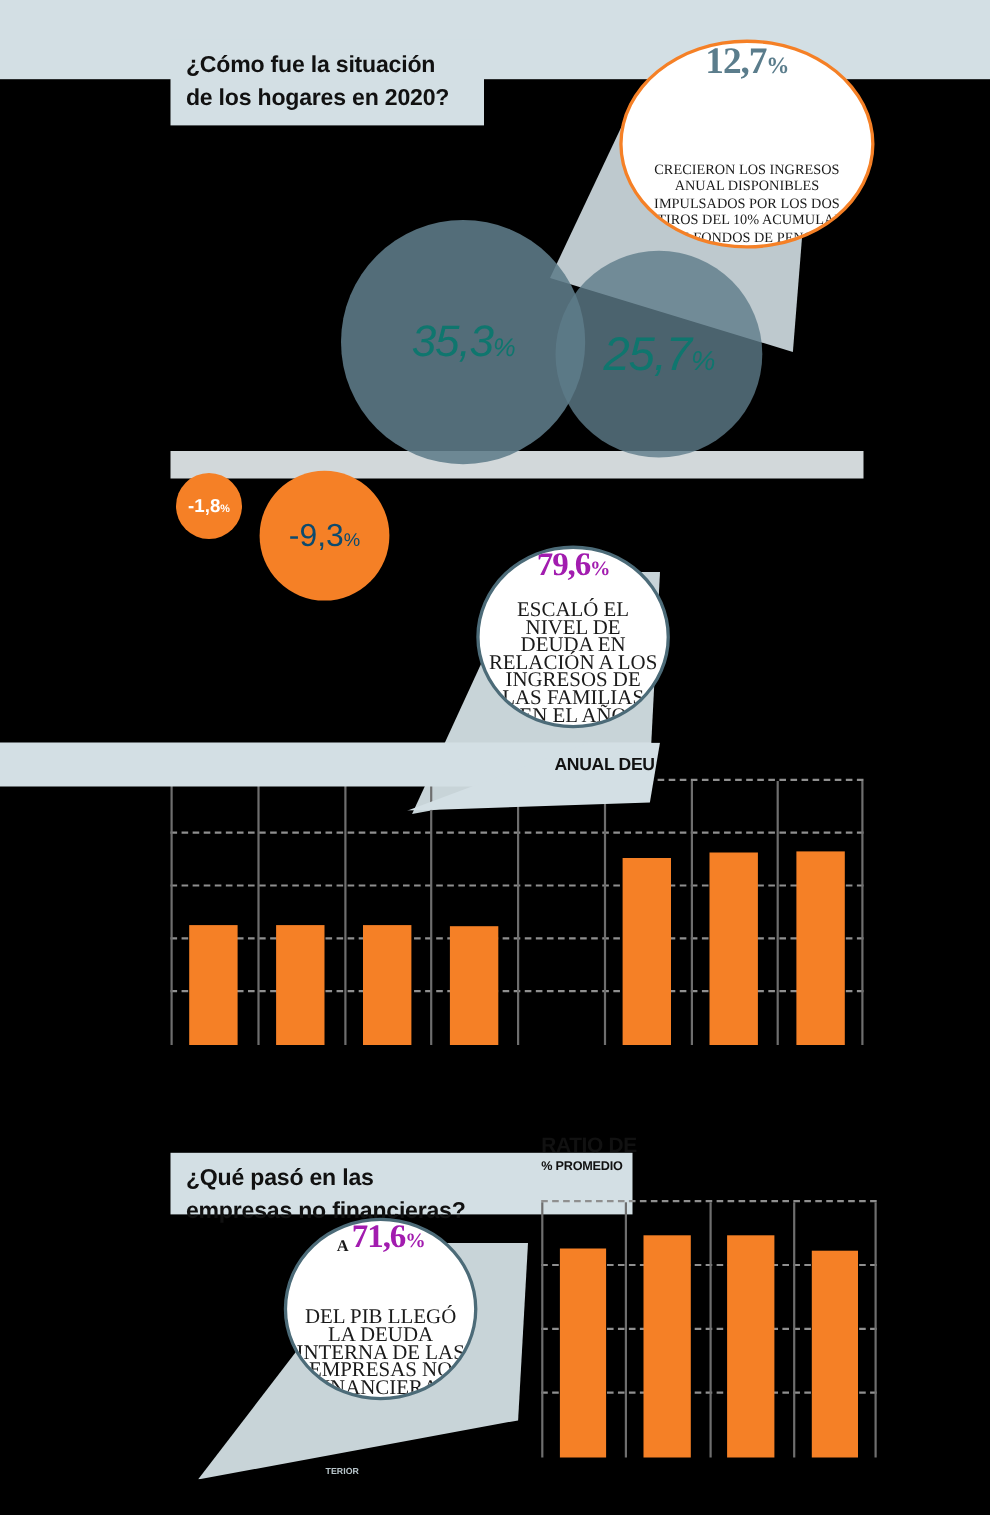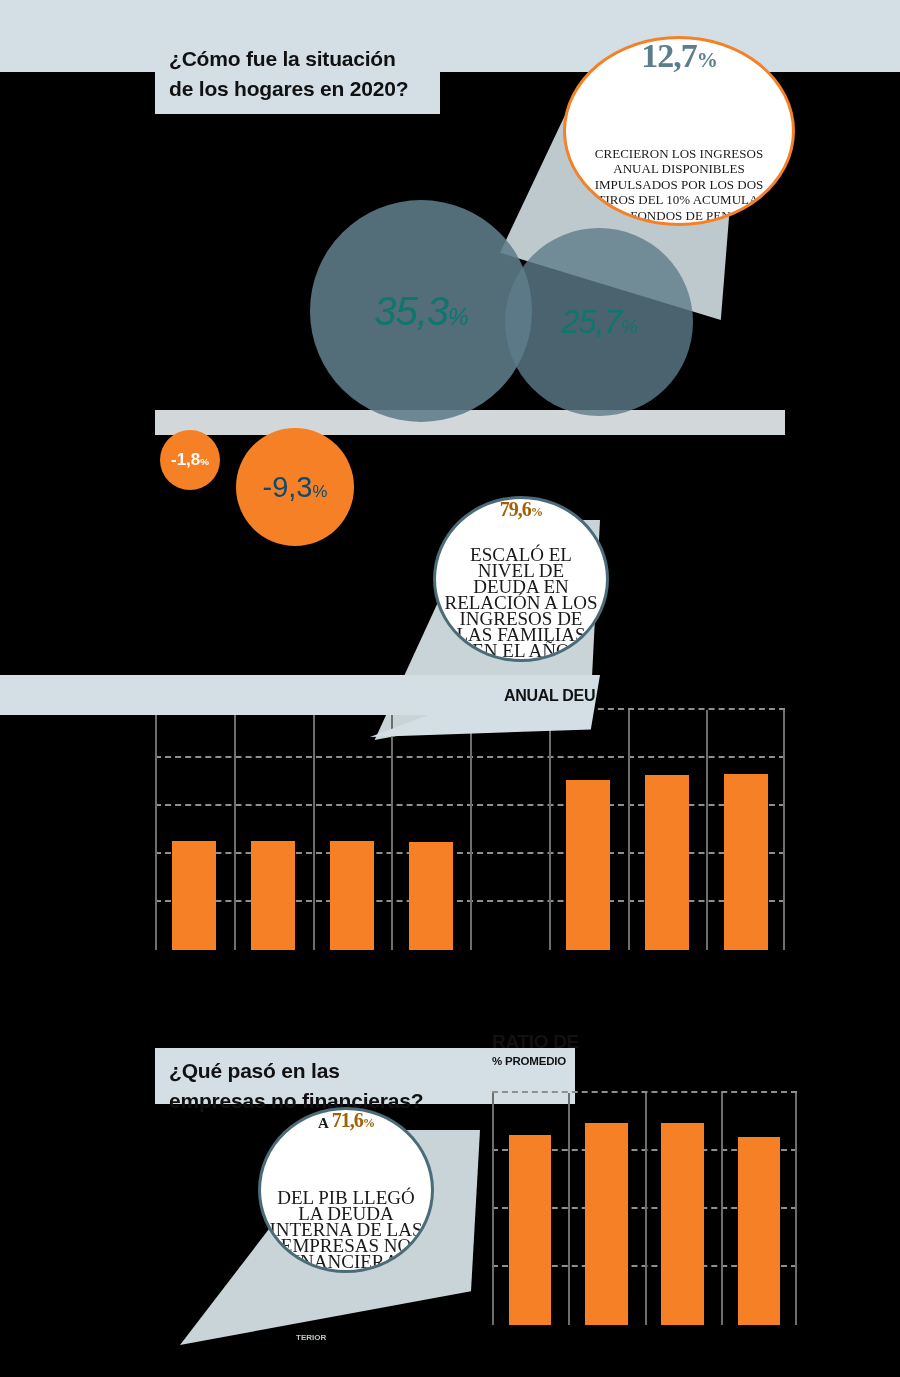--- a/index.html
+++ b/index.html
@@ -24,21 +24,21 @@
   .band-gray { position:absolute; left:155px; top:410px; width:630px; height:25px;
                background:#d2d8da; }
   .circle { position:absolute; border-radius:50%; display:flex;
             align-items:center; justify-content:center; }
   .c-big   { left:310px; top:200px;  width:222px; height:222px;
              background:rgba(94,124,138,.88); }
   .c-small { left:505px; top:228px;  width:188px; height:188px;
              background:rgba(94,124,138,.80); }
   .c-big .val, .c-small .val { color:#0f766e; font-size:40px; font-weight:400;
              letter-spacing:-1px;font-style:italic; }
-  .c-small .val { font-size:33px; }
+  .c-small .val { font-size:43px; }
   .val .pc { font-size:.58em; vertical-align:baseline; }
 
   .o-sm { left:160px; top:430px; width:60px;  height:60px;  background:#f58026; }
   .o-lg { left:236px; top:428px; width:118px; height:118px; background:#f58026; }
   .o-sm .val { color:#fff; font-size:17px; font-weight:700; }
   .o-lg .val { color:#0c4a6e; font-size:29px; font-weight:400; }
 
   
   .shadow { position:absolute; background:#d3dfe4; }
   #shadow-1 { left:500px; top:80px; width:240px; height:240px;
@@ -53,21 +53,21 @@
             justify-content:space-between; text-align:center; overflow:hidden;font-family:Liberation Serif, serif; }
   #bubble-1 { left:563px; top:36px; width:232px; height:190px;
               border:3px solid #f58026; }
   #bubble-2 { left:433px; top:496px; width:176px; height:166px;
               border:3px solid #4c6b78; }
   #bubble-3 { left:258px; top:1107px; width:176px; height:166px;
               border:3px solid #4c6b78; }
 
   .bub-num { font-weight:bold; line-height:1; letter-spacing:-1px; }
   #bubble-1 .bub-num { color:#5b7d8c; font-size:34px; margin-bottom:3px; }
-  #bubble-2 .bub-num, #bubble-3 .bub-num { color:#a16207; font-size:20px; margin-bottom:2px; }
+  #bubble-2 .bub-num, #bubble-3 .bub-num { color:#a21caf; font-size:30px; margin-bottom:2px; }
   .bub-num .pc { font-size:.62em; }
   .bub-pre { color:#1a1a1a; font-size:15px; font-weight:bold; margin-right:3px;
              letter-spacing:0; }
   .bub-txt { color:#1a1a1a; font-size:19px; line-height:16px; font-weight:500;
              padding:0 8px; }
   #bubble-1 .bub-txt { font-size:13px; line-height:15.5px; padding:0 5px; }
   .numline { display:flex; align-items:flex-end; justify-content:center; }
 
   
   .chart { position:absolute; }

